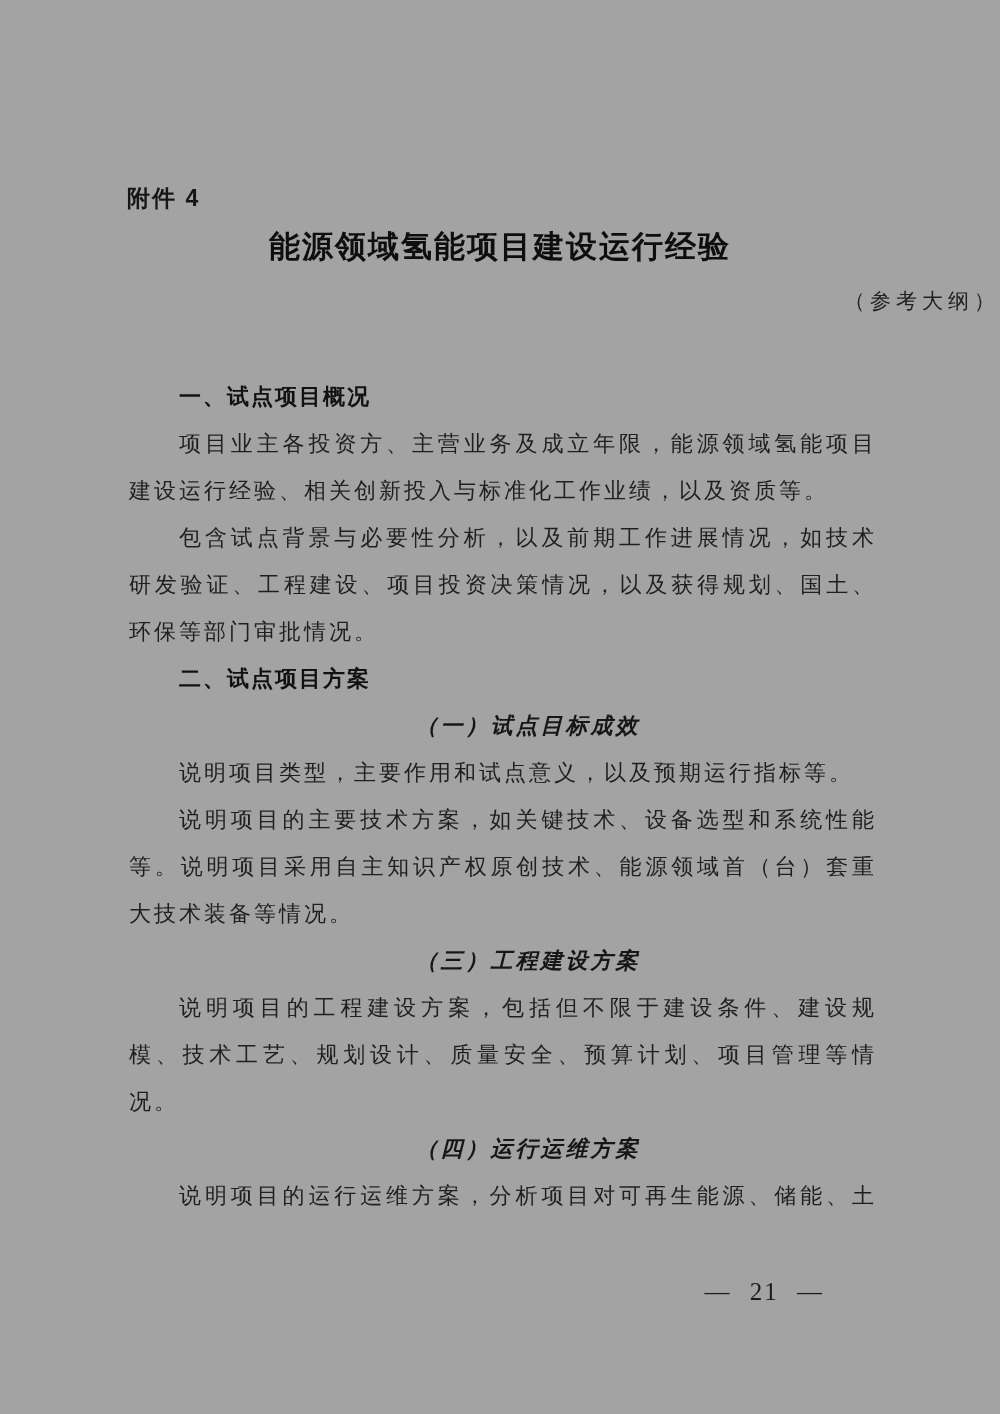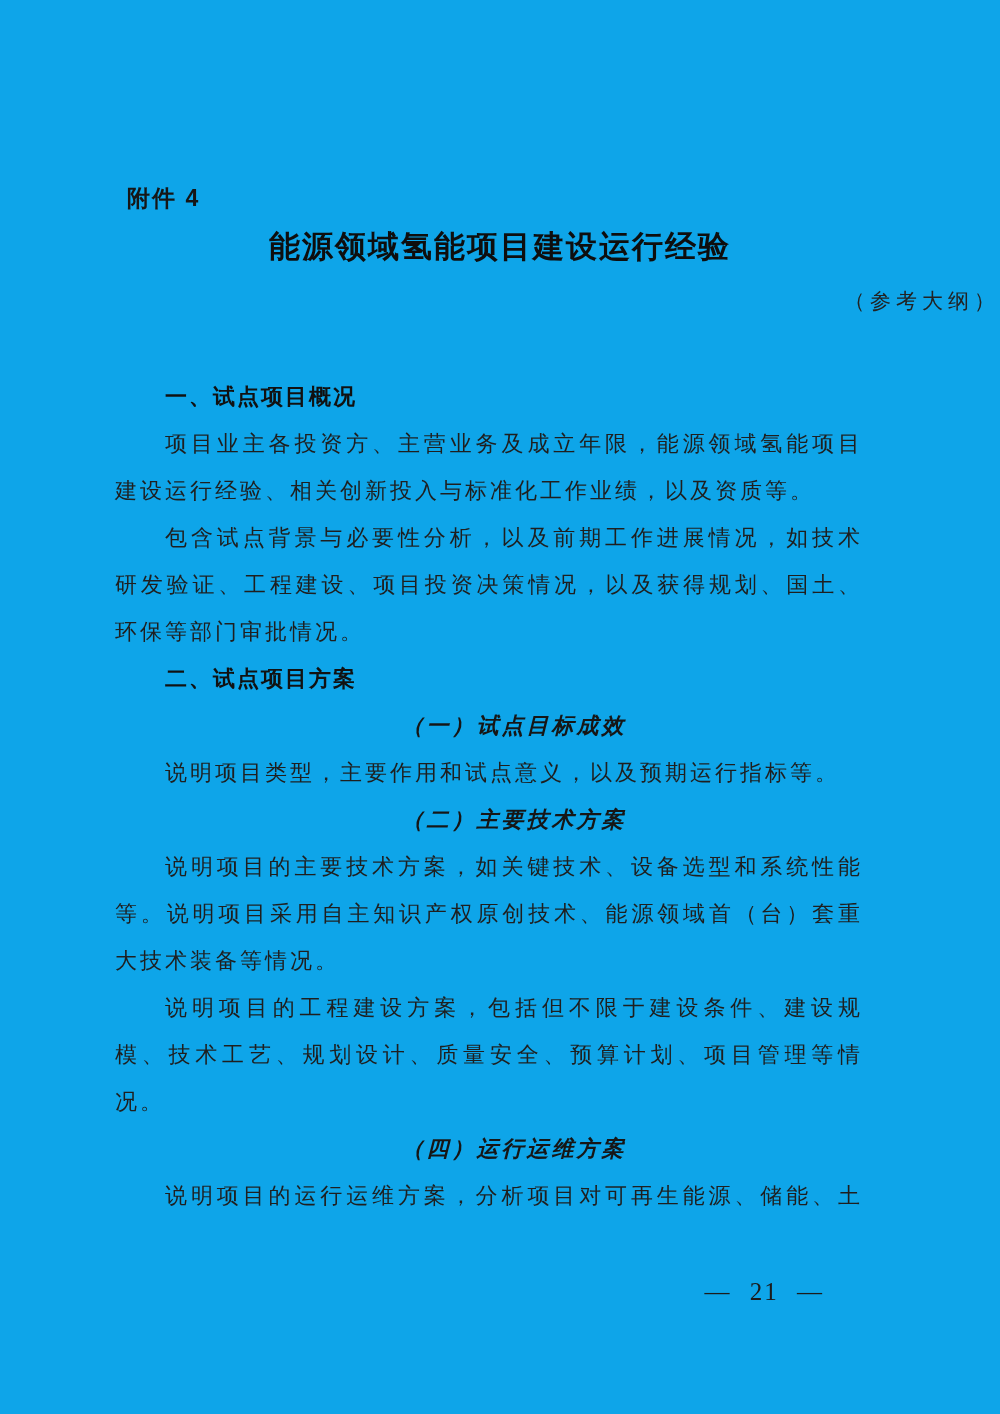--- a/index.html
+++ b/index.html
@@ -5,21 +5,21 @@
   html, body {
     margin: 0;
     padding: 0;
     background: #ffffff;
   }
   .page {
     position: relative;
     width: 1000px;
     height: 1414px;
     margin: 0 auto;
-    background: #0ea5e9;
+    background: #a3a3a3;
     color: #1c1c1c;
     overflow: hidden;
     font-family: "Liberation Serif", "DejaVu Serif", serif;
   }
   .attachment {
     position: absolute;
     top: 183px;
     left: 127px;
     font-family: "Liberation Sans", "DejaVu Sans", sans-serif;
     font-weight: bold;
@@ -46,21 +46,21 @@
     left: 0;
     width: 100%;
     text-align: right;
     font-size: 21px;
     letter-spacing: 5px;
     color: #222222;
   }
   .content {
     position: absolute;
     top: 373px;
-    left: 115px;
+    left: 129px;
     width: 748px;
     font-size: 22px;
     line-height: 47px;
     text-align: justify;
     text-justify: inter-character;
     color: #1f1f1f;
   }
   .content .h1 {
     font-family: "Liberation Sans", "DejaVu Sans", sans-serif;
     font-weight: bold;
@@ -105,22 +105,22 @@
 
   <div class="doc-subtitle">（参考大纲）</div>
 
   <main class="content">
       <div class="h1">一、试点项目概况</div>
       <div class="p">项目业主各投资方、主营业务及成立年限，能源领域氢能项目建设运行经验、相关创新投入与标准化工作业绩，以及资质等。</div>
       <div class="p">包含试点背景与必要性分析，以及前期工作进展情况，如技术研发验证、工程建设、项目投资决策情况，以及获得规划、国土、环保等部门审批情况。</div>
       <div class="h1">二、试点项目方案</div>
       <div class="h2">（一）试点目标成效</div>
       <div class="p">说明项目类型，主要作用和试点意义，以及预期运行指标等。</div>
-      <div class="h2">（二）主要技术方案</div>
       <div class="p">说明项目的主要技术方案，如关键技术、设备选型和系统性能等。说明项目采用自主知识产权原创技术、能源领域首（台）套重大技术装备等情况。</div>
+      <div class="h2">（三）工程建设方案</div>
       <div class="p">说明项目的工程建设方案，包括但不限于建设条件、建设规模、技术工艺、规划设计、质量安全、预算计划、项目管理等情况。</div>
       <div class="h2">（四）运行运维方案</div>
       <div class="p cut">说明项目的运行运维方案，分析项目对可再生能源、储能、土</div>
     </main>
 
   <div class="footer">— 21 —</div>
 
 </div>
 
 </body></html>

